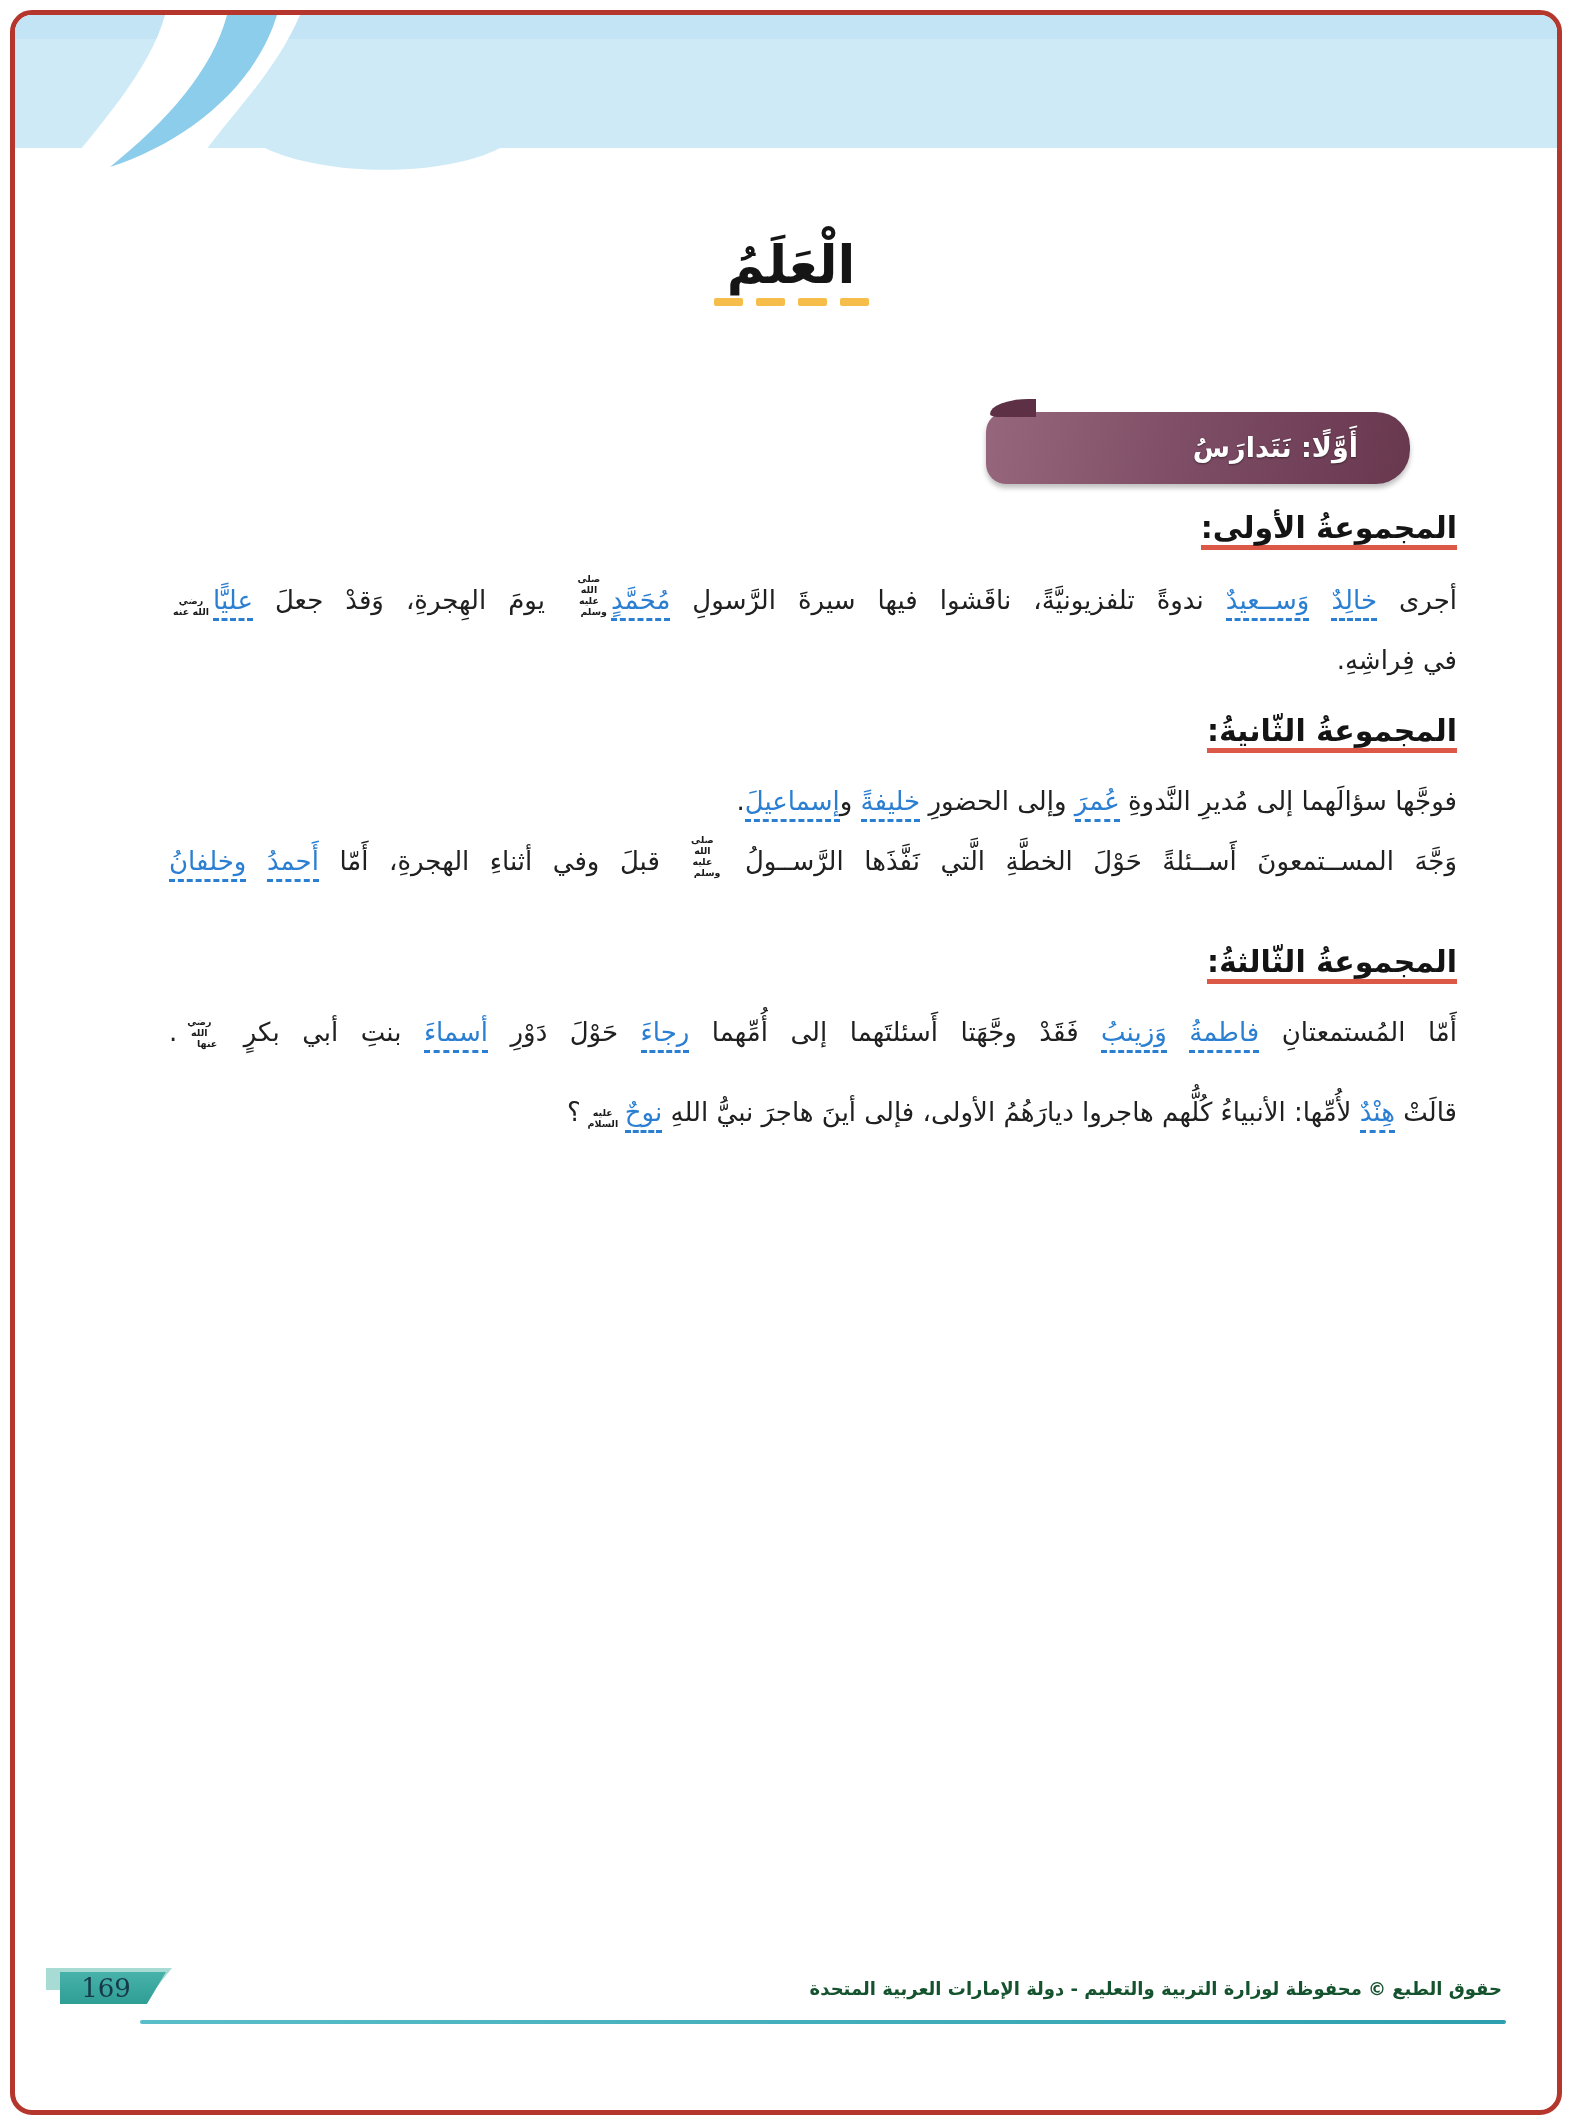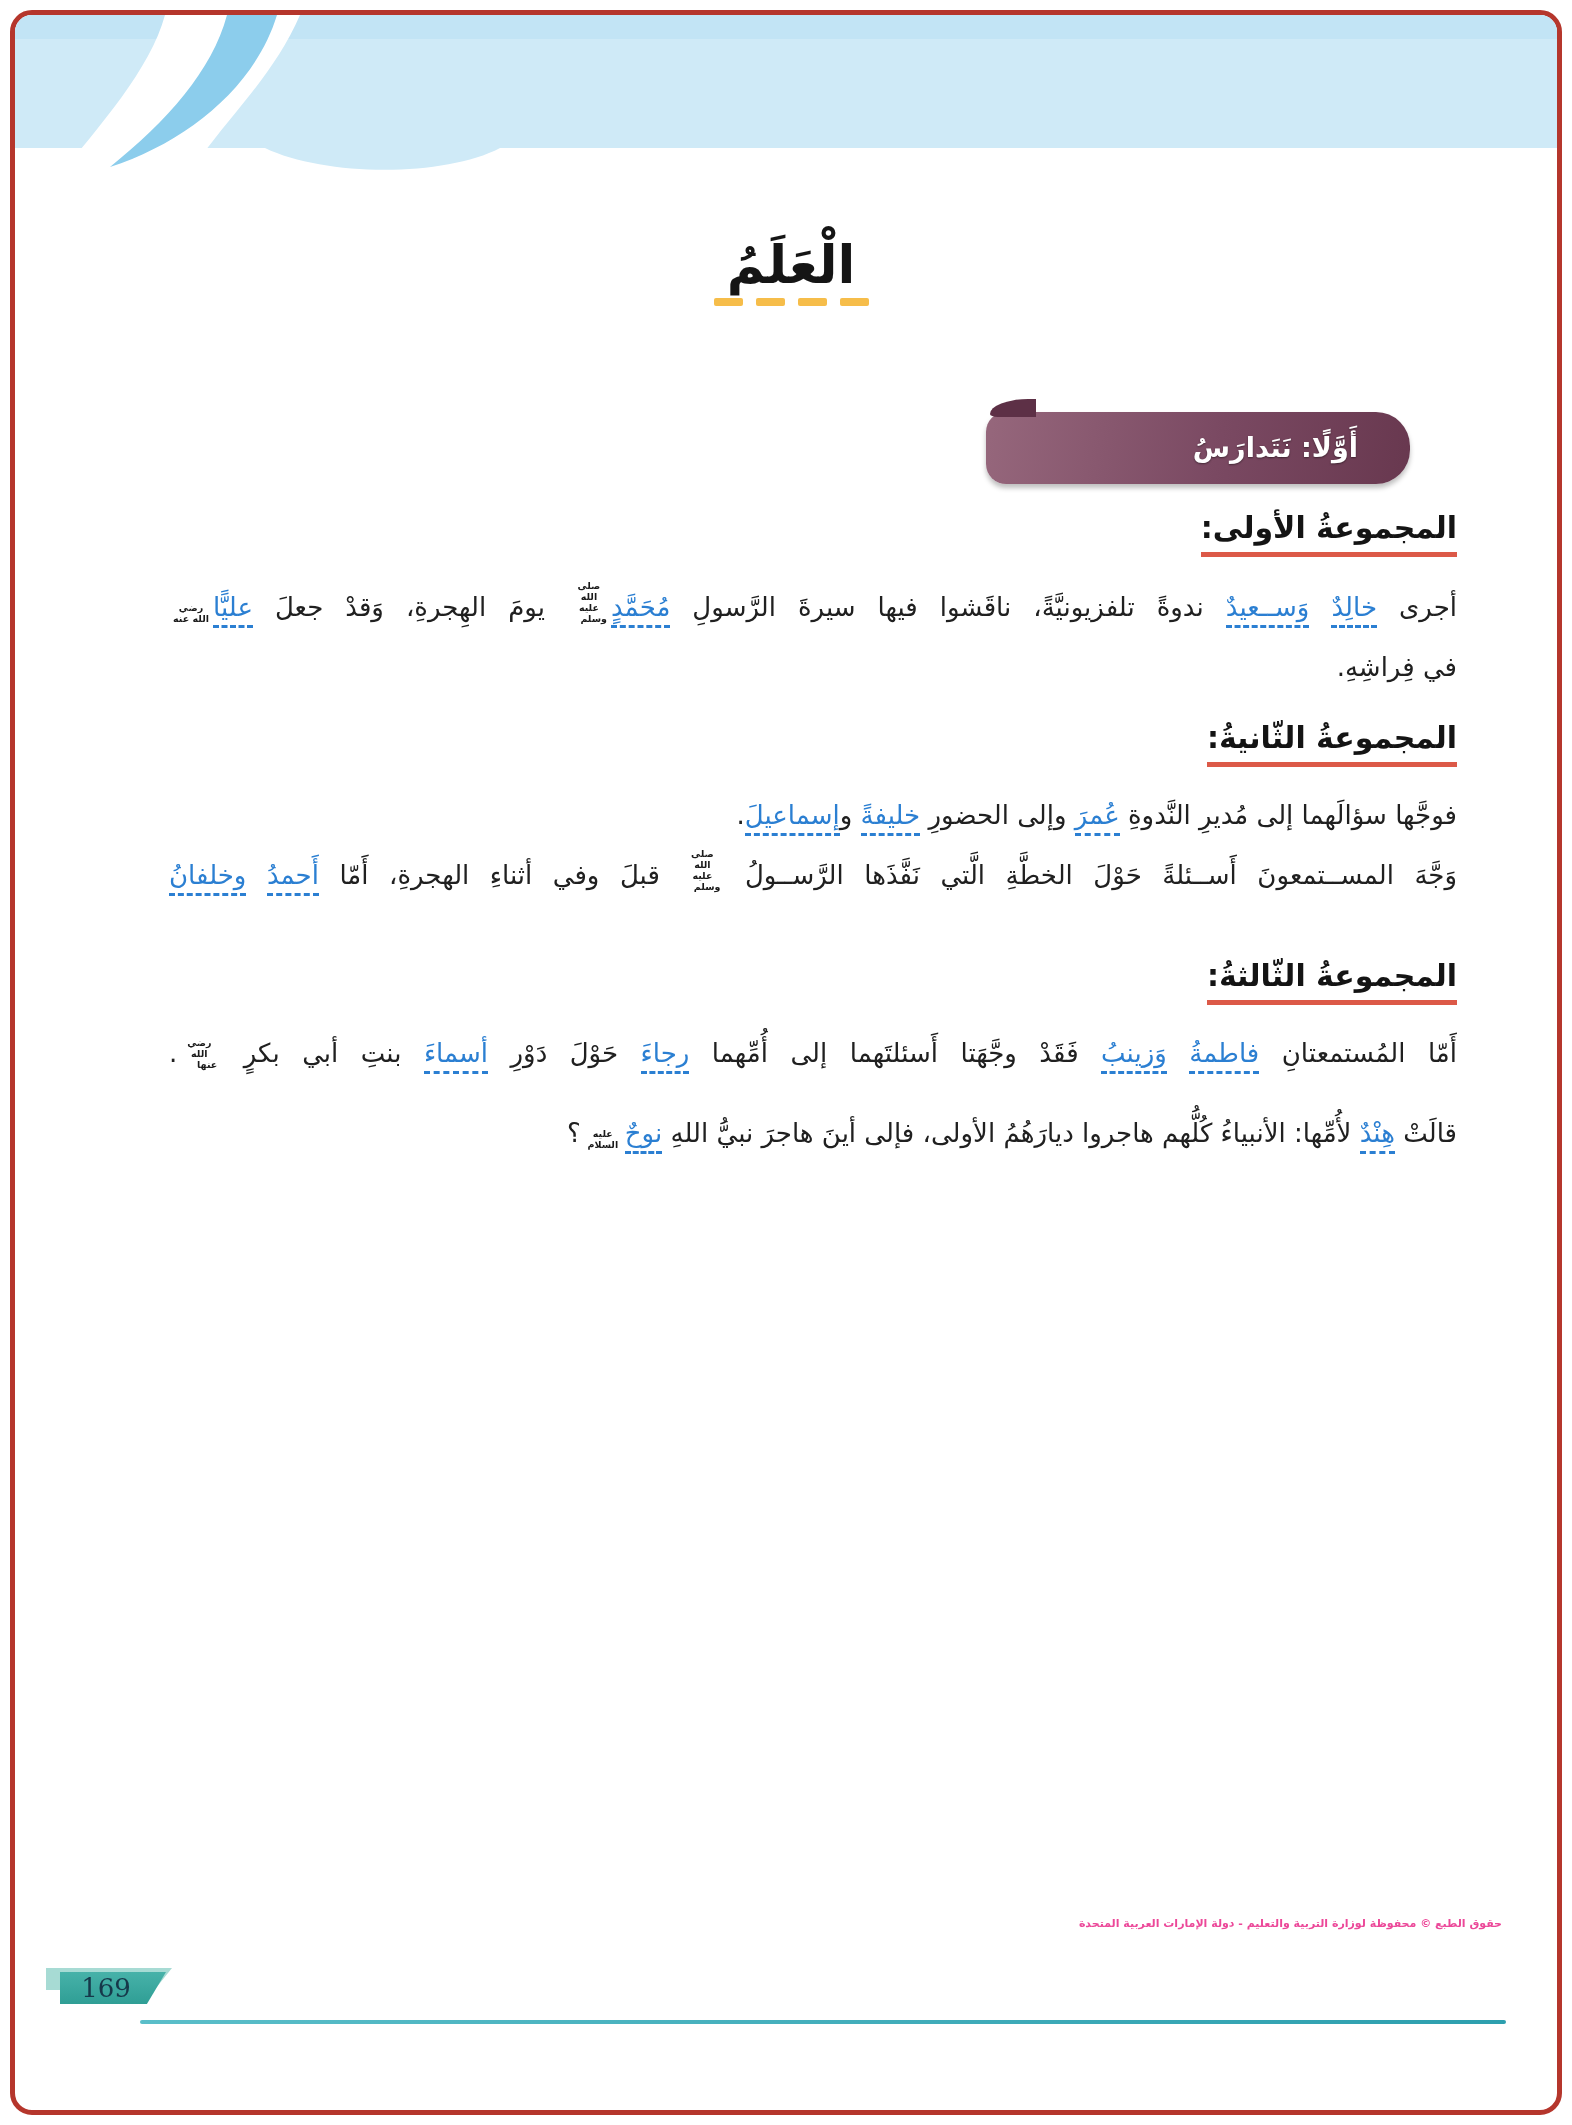--- a/index.html
+++ b/index.html
@@ -49,21 +49,21 @@
 
   
   .instruction {
     margin-top:22px; margin-left:0; margin-right:37px;
     text-align:right; font-size:27px; font-weight:bold; color:#101010;
   }
 
   
   .group-heading { text-align:right; font-size:30px; font-weight:bold; color:#141414; }
   .group-heading .hd {
-    display:inline-block; padding-bottom:7px; border-bottom:5px solid #dc5948;
+    display:inline-block; padding-bottom:0; border-bottom:5px solid #dc5948;
   }
   .group:nth-child(1) .group-heading { margin-top:26px; }
   .group:nth-child(2) .group-heading { margin-top:23px; }
   .group:nth-child(3) .group-heading { margin-top:53px; }
   .group:nth-child(4) .group-heading { margin-top:67px; }
   .group-body { margin-top:20px; font-size:26px; color:#202020;margin-left:44px; }
   .group:nth-child(2) .group-body,
   .group:nth-child(3) .group-body { margin-top:18px; }
   .line { line-height:60px; text-align:right; }
   .line.just { text-align:justify; text-align-last:justify; text-justify:inter-word; }
@@ -87,22 +87,22 @@
   }
   .page-tab span {
     font-family:"DejaVu Serif", serif; font-size:26px; color:#16384a; padding-right:14px;
   }
   .footer-rule {
     position:absolute; left:140px; top:2020px; width:1366px; height:4px;
     background:linear-gradient(90deg,#5abec9,#2d9fae);
     border-radius:2px;
   }
   .footer-text {
-    position:absolute; top:1917px; right:70px; direction:rtl;
-    font-size:11px; font-weight:bold; color:#ec4899;
+    position:absolute; top:1978px; right:70px; direction:rtl;
+    font-size:18px; font-weight:bold; color:#14532d;
   }
 </style>
 </head>
 <body>
 
 <div class="frame">
 
   <div class="band">
     <svg width="1542" height="166" viewBox="0 0 1542 166">
       <rect x="0" y="0" width="1542" height="133" fill="#cfeaf7"></rect>

